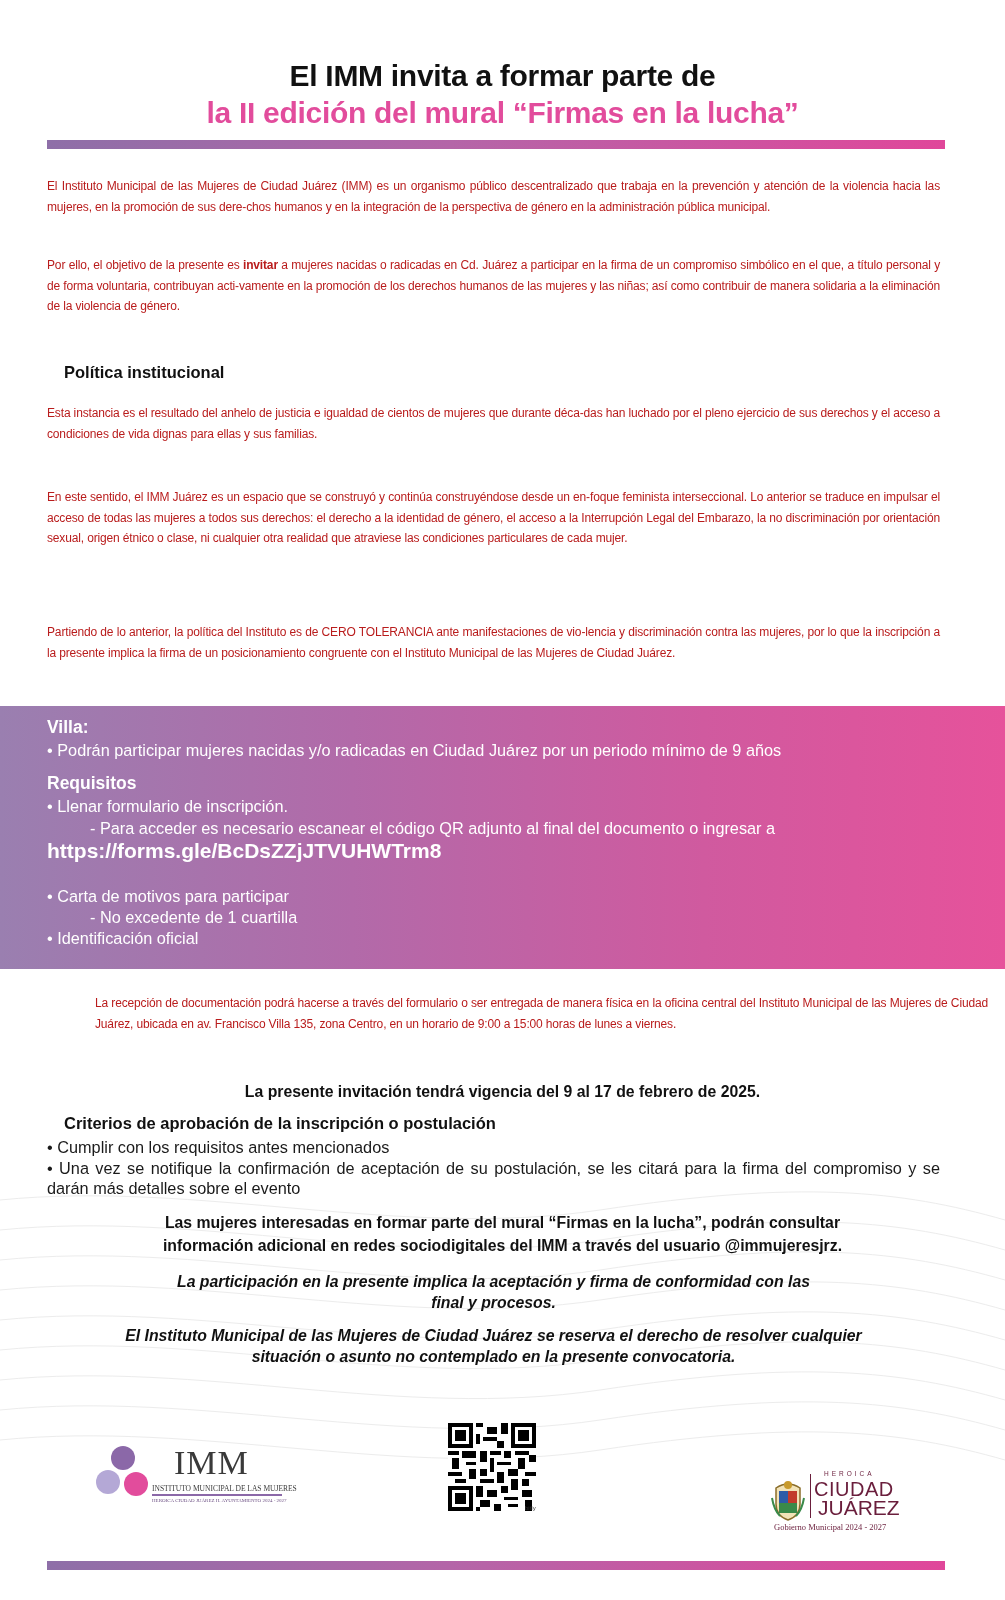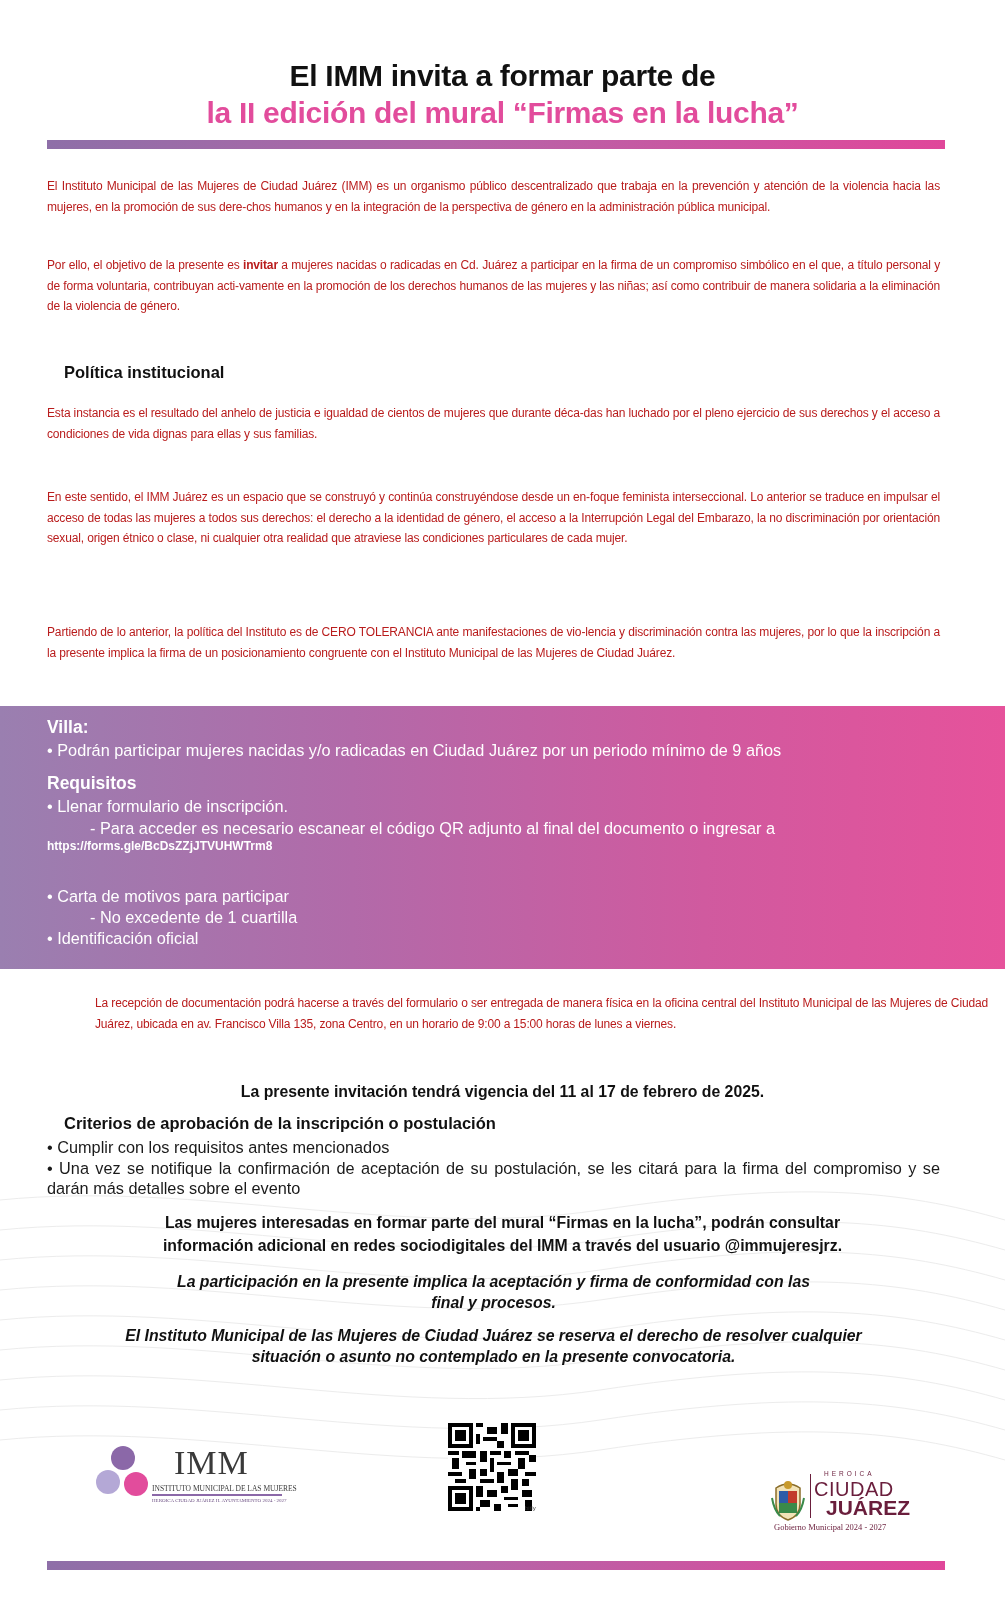--- a/index.html
+++ b/index.html
@@ -21,21 +21,21 @@
     text-align: justify; color: #b91c1c; letter-spacing: -0.15px; }
   .body-text b { font-weight: bold; }
 
   .heading { position: absolute; left: 64px; font-size: 16.5px; font-weight: bold; color: #111; }
 
   .band { position: absolute; left: 0; top: 706px; width: 1005px; height: 263px;
     background: linear-gradient(90deg, #9a7fb0 0%, #b26aa9 35%, #d05a9f 70%, #e6529b 100%); color: #fff; }
   .band .b-head { position: absolute; left: 47px; font-size: 17.5px; font-weight: bold; }
   .band .b-line { position: absolute; left: 47px; font-size: 16.3px; line-height: 20px; white-space: nowrap; }
   .band .b-sub { position: absolute; left: 90px; font-size: 16.3px; line-height: 20px; white-space: nowrap; }
-  .band .b-link { position: absolute; left: 47px; font-size: 12px; font-weight: bold; }
+  .band .b-link { position: absolute; left: 47px; font-size: 21px; font-weight: bold; }
 
   .center-bold { position: absolute; left: 0; width: 1005px; text-align: center; font-weight: bold; font-size: 15.8px; line-height: 21px; color: #111; }
   .center-italic { position: absolute; left: 47px; width: 893px; text-align: center; font-weight: bold; font-style: italic; font-size: 15.8px; line-height: 20px; color: #111; }
 
   .crit-line { position: absolute; left: 47px; width: 893px; font-size: 16.3px; line-height: 20px; text-align: justify; }
 
   
   .imm-logo { position: absolute; left: 96px; top: 1446px; width: 200px; height: 62px; }
   .imm-circles { position: absolute; left: 0; top: 0; width: 56px; height: 62px; }
   .circle { position: absolute; border-radius: 50%; }
@@ -48,21 +48,21 @@
   .imm-sub2 { position: absolute; left: 56px; top: 52px; font-family: "Liberation Serif", serif; font-size: 5px; color: #6b4d82; white-space: nowrap; }
 
   .qr { position: absolute; left: 448px; top: 1423px; width: 88px; height: 88px; }
   .qr-note { position: absolute; left: 525px; top: 1505px; font-size: 6px; color: #333; }
 
   .cj-logo { position: absolute; left: 770px; top: 1470px; width: 130px; height: 60px; }
   .shield { position: absolute; left: 0; top: 8px; width: 36px; height: 44px; }
   .cj-divider { position: absolute; left: 40px; top: 4px; width: 1px; height: 44px; background: #6a1e3c; }
   .cj-heroica { position: absolute; left: 54px; top: 0; font-size: 6.5px; color: #6a1e3c; letter-spacing: 3px; }
   .cj-ciudad { position: absolute; left: 44px; top: 8px; font-size: 20px; color: #6a1e3c; font-weight: normal; letter-spacing: 0.5px; }
-  .cj-juarez { position: absolute; left: 56px; top: 26px; font-size: 21px; color: #6a1e3c; font-weight: bold; }
+  .cj-juarez { position: absolute; left: 48px; top: 26px; font-size: 21px; color: #6a1e3c; font-weight: normal; }
   .cj-gob { position: absolute; left: 4px; top: 52px; font-family: "Liberation Serif", serif; font-size: 8.5px; color: #6a1e3c; white-space: nowrap; }
 </style>
 </head>
 <body>
 
 <svg class="waves" viewBox="0 0 1005 380" preserveAspectRatio="none">
   <g fill="none" stroke="#ececec" stroke-width="1">
     <path d="M0 20 C200 0 400 60 600 30 S900 10 1005 40"></path>
     <path d="M0 50 C200 30 400 90 600 60 S900 40 1005 70"></path>
     <path d="M0 80 C200 60 400 120 600 90 S900 70 1005 100"></path>
@@ -96,21 +96,21 @@
   <div class="b-head" style="top:67px;">Requisitos</div>
   <div class="b-line" style="top:90px;">• Llenar formulario de inscripción.</div>
   <div class="b-sub" style="top:112px;">- Para acceder es necesario escanear el código QR adjunto al final del documento o ingresar a</div>
   <div class="b-link" style="top:133px;">https://forms.gle/BcDsZZjJTVUHWTrm8</div>
   <div class="b-line" style="top:180px;">• Carta de motivos para participar</div>
   <div class="b-sub" style="top:201px;">- No excedente de 1 cuartilla</div>
   <div class="b-line" style="top:222px;">• Identificación oficial</div>
 </section>
 
 <p class="body-text" style="top:993px;margin-left:48px;">La recepción de documentación podrá hacerse a través del formulario o ser entregada de manera física en la oficina central del Instituto Municipal de las Mujeres de Ciudad Juárez, ubicada en av. Francisco Villa 135, zona Centro, en un horario de 9:00 a 15:00 horas de lunes a viernes.</p>
-<div class="center-bold" style="top:1081px;">La presente invitación tendrá vigencia del 11 al 17 de febrero de 2025.</div>
+<div class="center-bold" style="top:1081px;">La presente invitación tendrá vigencia del 9 al 17 de febrero de 2025.</div>
 
 <div class="heading" style="top:1114px;">Criterios de aprobación de la inscripción o postulación</div>
 <div class="crit-line" style="top:1137px;">• Cumplir con los requisitos antes mencionados</div>
 <div class="crit-line" style="top:1158px;">• Una vez se notifique la confirmación de aceptación de su postulación, se les citará para la firma del compromiso y se darán más detalles sobre el evento</div>
 
 <div class="center-bold" style="top:1212px;">Las mujeres interesadas en formar parte del mural “Firmas en la lucha”, podrán consultar</div>
 <div class="center-bold" style="top:1235px;">información adicional en redes sociodigitales del IMM a través del usuario @immujeresjrz.</div>
 
 <div class="center-italic" style="top:1272px;">La participación en la presente implica la aceptación y firma de conformidad con las</div>
 <div class="center-italic" style="top:1293px;">final y procesos.</div>

